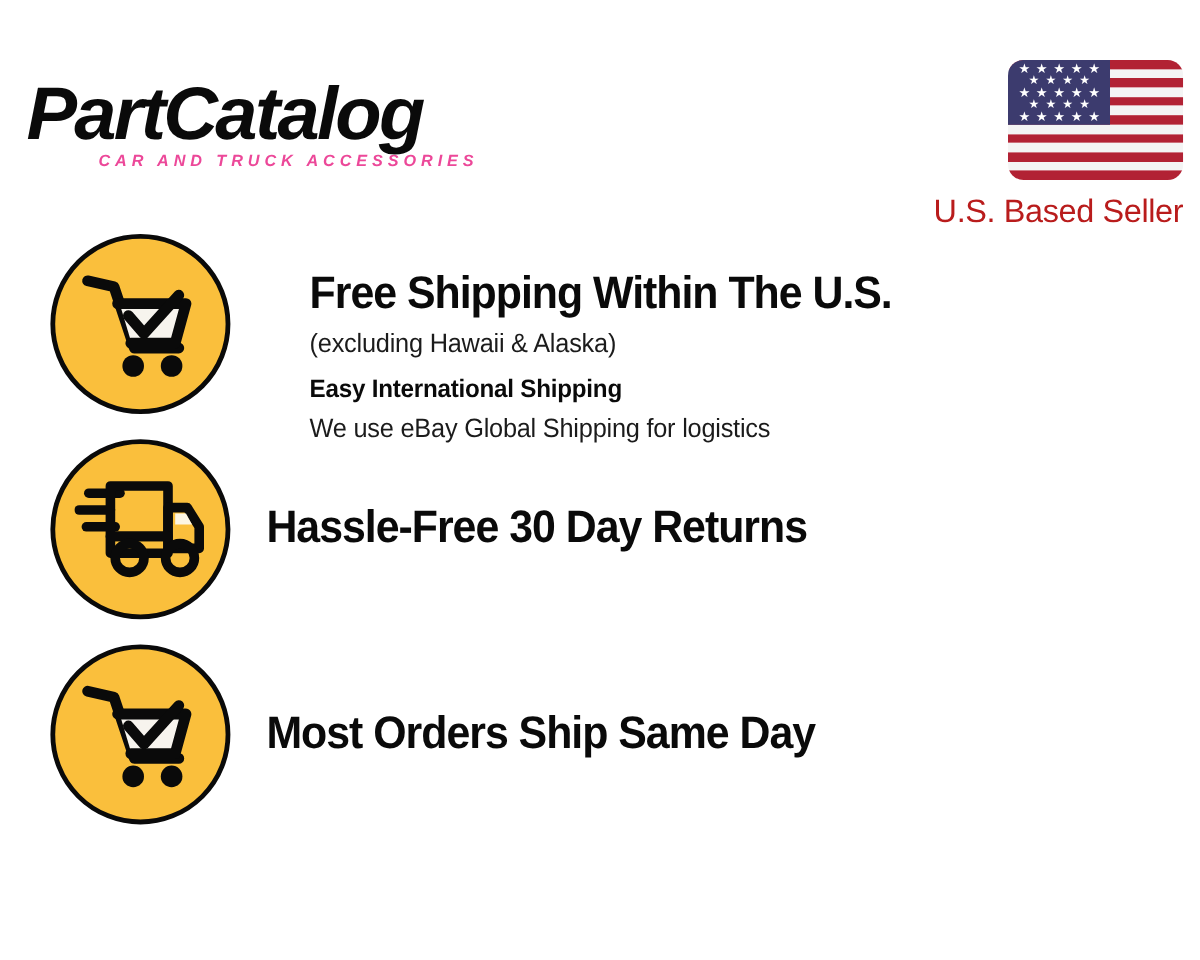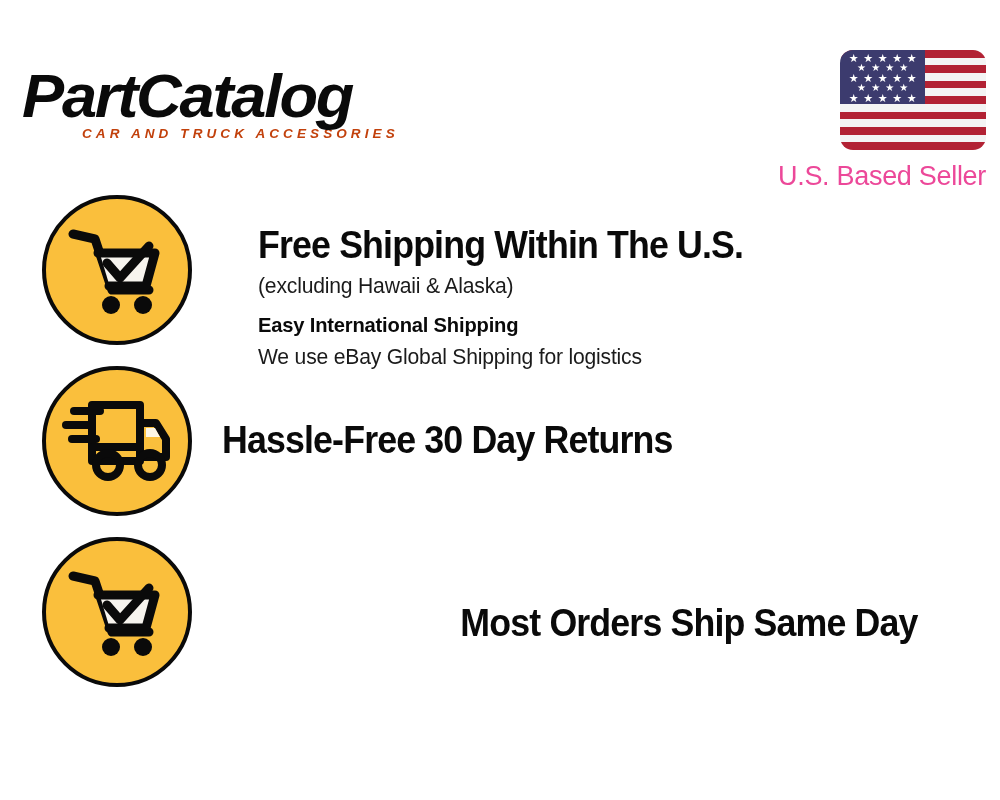--- a/index.html
+++ b/index.html
@@ -41,21 +41,21 @@
     white-space: nowrap;
     transform: scaleX(1.02);
     transform-origin: left center;
   }
   .logo-tagline {
     font-family: "Liberation Sans", "DejaVu Sans", sans-serif;
     font-weight: 700;
     font-style: italic;
     font-size: 13.5px;
     letter-spacing: 4.1px;
-    color: #c2410c;
+    color: #ec4899;
     margin-top: -2px;
     margin-left: 60px;
     white-space: nowrap;
   }
 
   
   .flag-block {
     position: absolute;
     right: 14px;
     top: 10px;
@@ -103,21 +103,21 @@
   }
   .star-row.offset .star { font-size: 10px; }
 
   .seller-text {
     margin-top: 7px;
     text-align: right;
     font-family: "Liberation Sans", "DejaVu Sans", sans-serif;
     font-weight: 400;
     font-size: 27px;
     line-height: 30px;
-    color: #ec4899;
+    color: #b91c1c;
     letter-spacing: -0.3px;
     white-space: nowrap;
     position: absolute;
     right: 0;
     top: 104px;
   }
 
   
   .features {
     position: absolute;
@@ -191,21 +191,21 @@
     white-space: nowrap;
     transform: scaleX(0.96);
     transform-origin: left center;
   }
 
   .r1 .feature-text { top: 28px; margin-left: 36px; }
   .r1 .feat-sub.line1 { margin-top: 3px; }
   .r1 .feat-sub-strong { margin-top: 7px; }
 
   .r2 .feature-text { top: 52px; }
-  .r3 .feature-text { top: 64px; text-align: right; }
+  .r3 .feature-text { top: 52px; }
 </style>
 </head>
 <body>
 
 <div class="header">
 
   <div class="logo-block">
     <div class="logo-wordmark">PartCatalog</div>
     <div class="logo-tagline">CAR AND TRUCK ACCESSORIES</div>
   </div>

